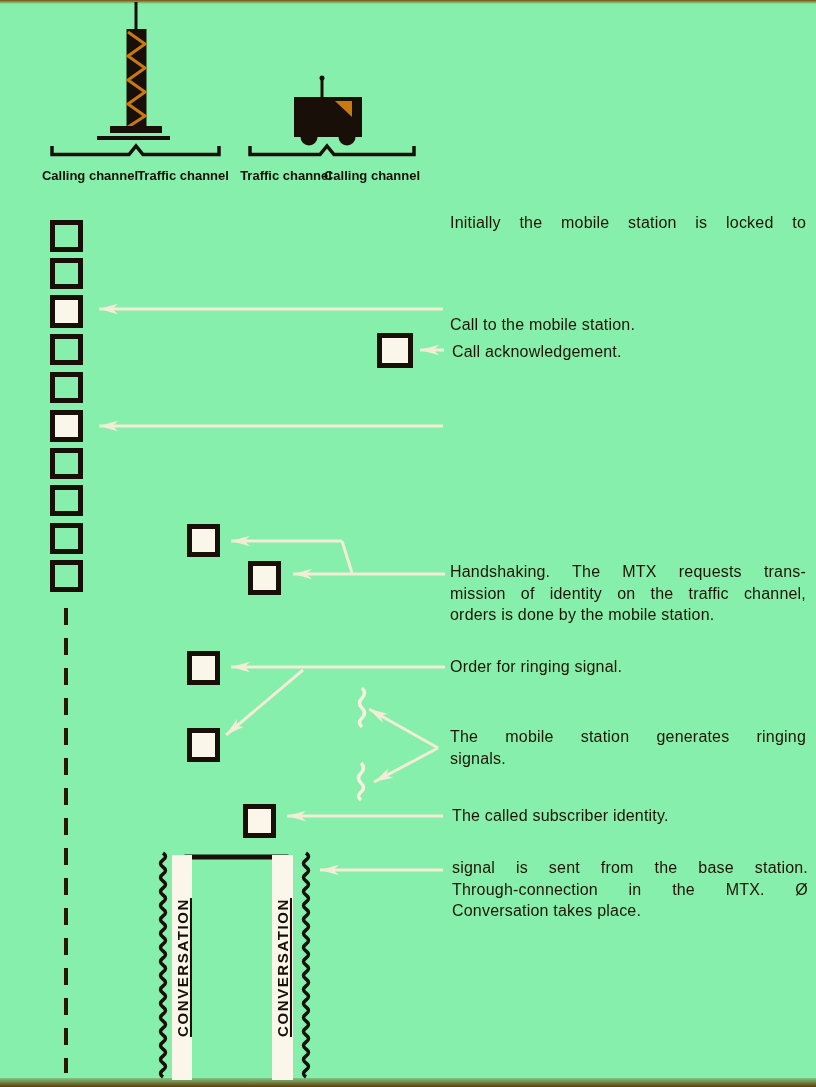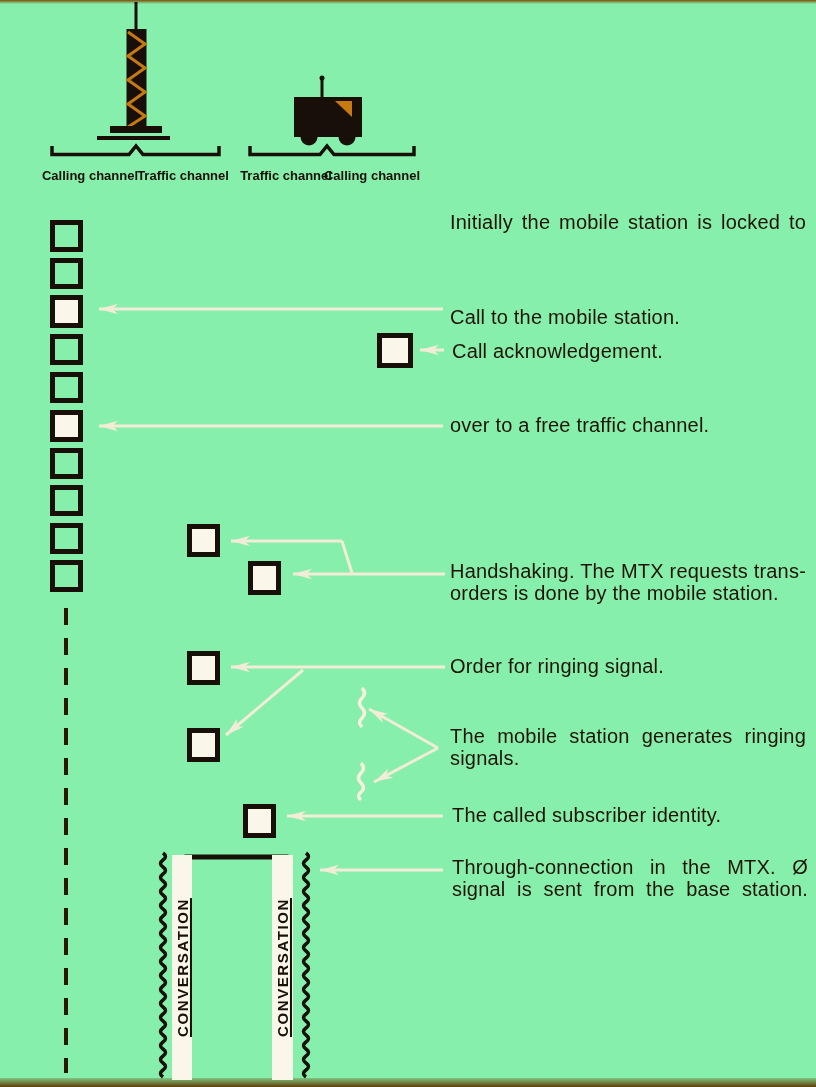--- a/index.html
+++ b/index.html
@@ -10,21 +10,21 @@
   }
   .edge-top{position:absolute;left:0;top:0;width:100%;height:4px;
     background:linear-gradient(#7c500a,rgba(200,122,16,0));}
   .edge-bottom{position:absolute;left:0;bottom:0;width:100%;height:9px;
     background:linear-gradient(rgba(107,69,7,.25),#5f3d06);}
   svg.gfx{position:absolute;left:0;top:0;z-index:1;}
   .sq{position:absolute;z-index:2;border:5px solid #181008;box-sizing:border-box;}
   .sq.open{background:transparent;}
   .sq.filled{background:#faf6ea;}
   .ann{position:absolute;z-index:3;width:356px;color:#1e1406;
-    font-size:20px;line-height:21.5px;letter-spacing:.2px;}
+    font-size:16px;line-height:21.5px;letter-spacing:.2px;}
   .ann .ln{text-align:left;}
   .ann .ln.just{text-align:justify;text-align-last:justify;}
   .chlabel{position:absolute;z-index:3;transform:translateX(-50%);
     color:#181008;font-size:13px;font-weight:bold;white-space:nowrap;}
   .bar{position:absolute;z-index:2;background:#faf6ea;
     display:flex;align-items:center;justify-content:center;}
   .bar span{
     transform:rotate(-90deg);white-space:nowrap;
     font-size:15px;font-weight:bold;letter-spacing:1.6px;color:#181008;
     text-decoration:underline;text-decoration-thickness:2px;text-underline-offset:2px;
@@ -115,44 +115,45 @@
       <div class="sq filled" style="left: 248px; top: 561px; width: 33px; height: 34px;"></div>
       <div class="sq filled" style="left: 377px; top: 333px; width: 36px; height: 35px;"></div>
       <div class="sq filled" style="left: 187px; top: 651px; width: 33px; height: 34px;"></div>
       <div class="sq filled" style="left: 187px; top: 728px; width: 33px; height: 34px;"></div>
       <div class="sq filled" style="left: 243px; top: 804px; width: 33px; height: 34px;"></div>
     </div>
   <div id="annotations">
       <div class="ann" style="left: 450px; top: 212px;">
         <div class="ln just">Initially the mobile station is locked to</div>
       </div>
-      <div class="ann" style="left: 450px; top: 307px;">
+      <div class="ann" style="left: 450px; top: 314px;">
         <div class="ln">Call to the mobile station.</div>
       </div>
       <div class="ann" style="left: 452px; top: 341px;">
         <div class="ln">Call acknowledgement.</div>
       </div>
       <div class="ann" style="left: 450px; top: 415px;">
-        <div class="ln">over to a free traffic channel.</div>
       </div>
       <div class="ann" style="left: 450px; top: 561px;">
         <div class="ln just">Handshaking. The MTX requests trans-</div>
+        <div class="ln just">mission of identity on the traffic channel,</div>
         <div class="ln">orders is done by the mobile station.</div>
       </div>
       <div class="ann" style="left: 450px; top: 656px;">
         <div class="ln">Order for ringing signal.</div>
       </div>
       <div class="ann" style="left: 450px; top: 726px;">
         <div class="ln just">The mobile station generates ringing</div>
         <div class="ln">signals.</div>
       </div>
       <div class="ann" style="left: 452px; top: 805px;">
         <div class="ln">The called subscriber identity.</div>
       </div>
       <div class="ann" style="left: 452px; top: 857px;">
+        <div class="ln just">signal is sent from the base station.</div>
         <div class="ln just">Through-connection in the MTX. Ø</div>
-        <div class="ln just">signal is sent from the base station.</div>
+        <div class="ln">Conversation takes place.</div>
       </div>
     </div>
 
   <div class="edge-top"></div>
   <div class="edge-bottom"></div>
 </div>
 
 </body></html>

